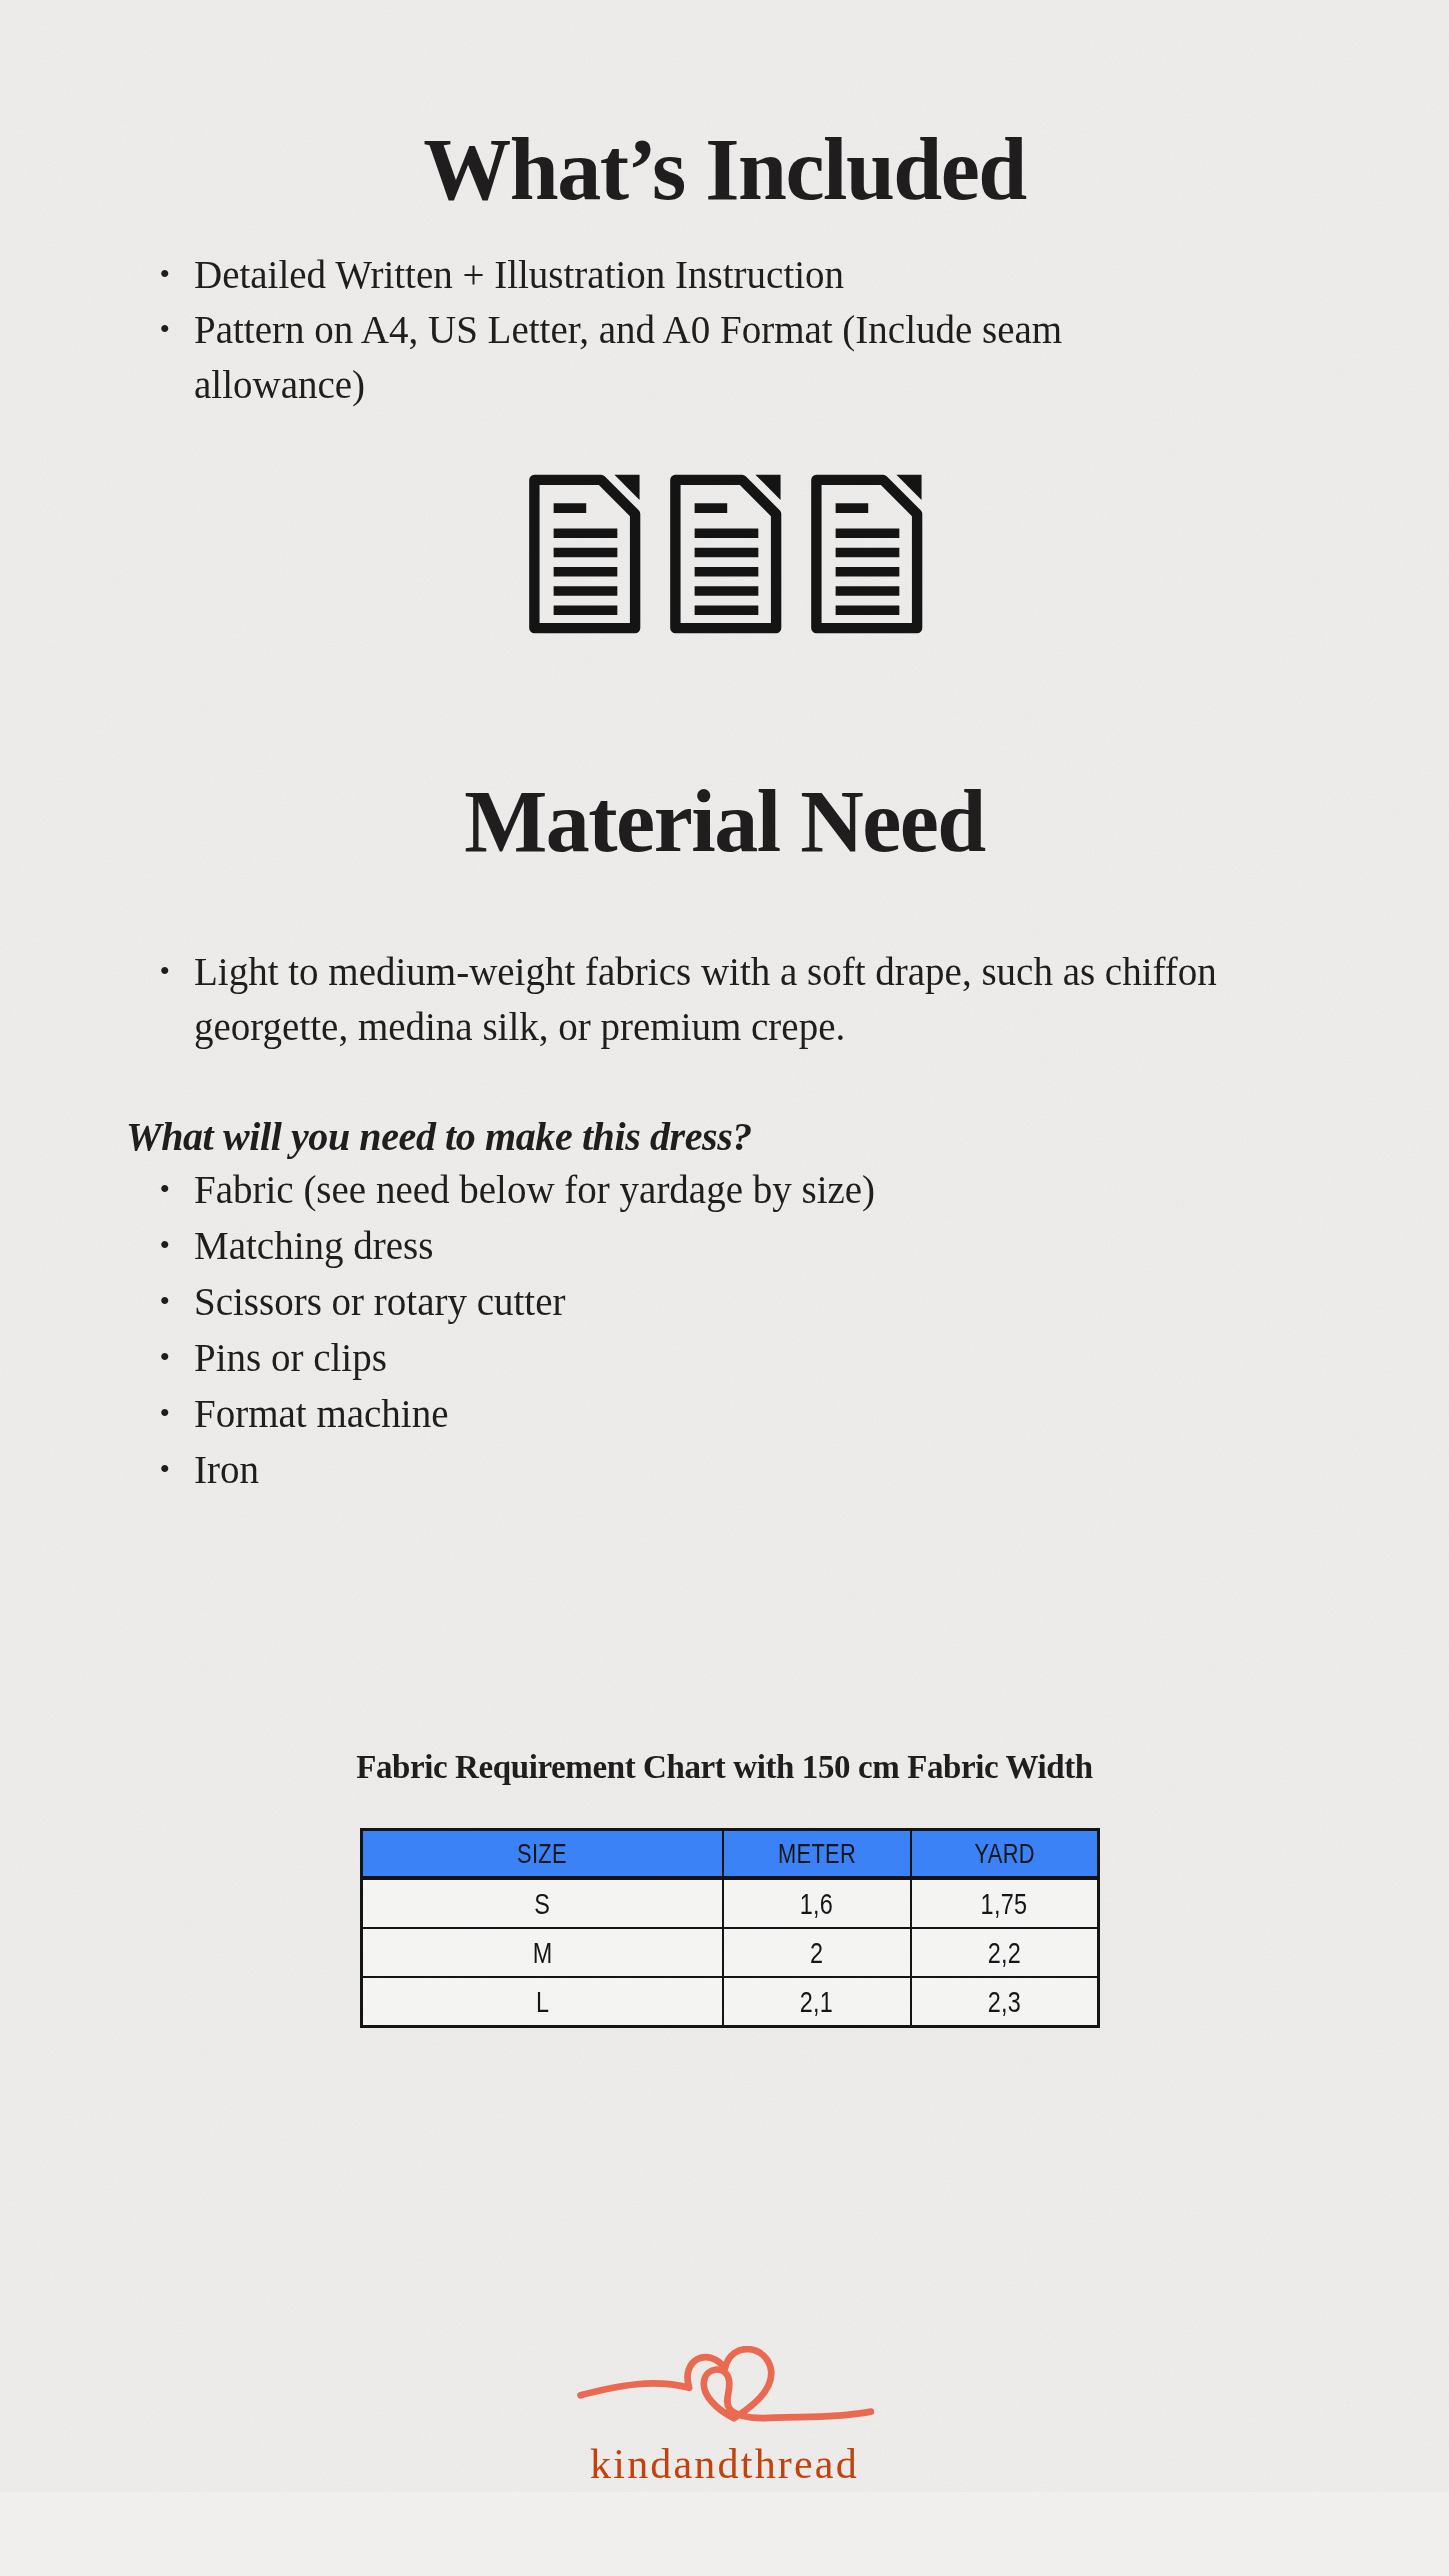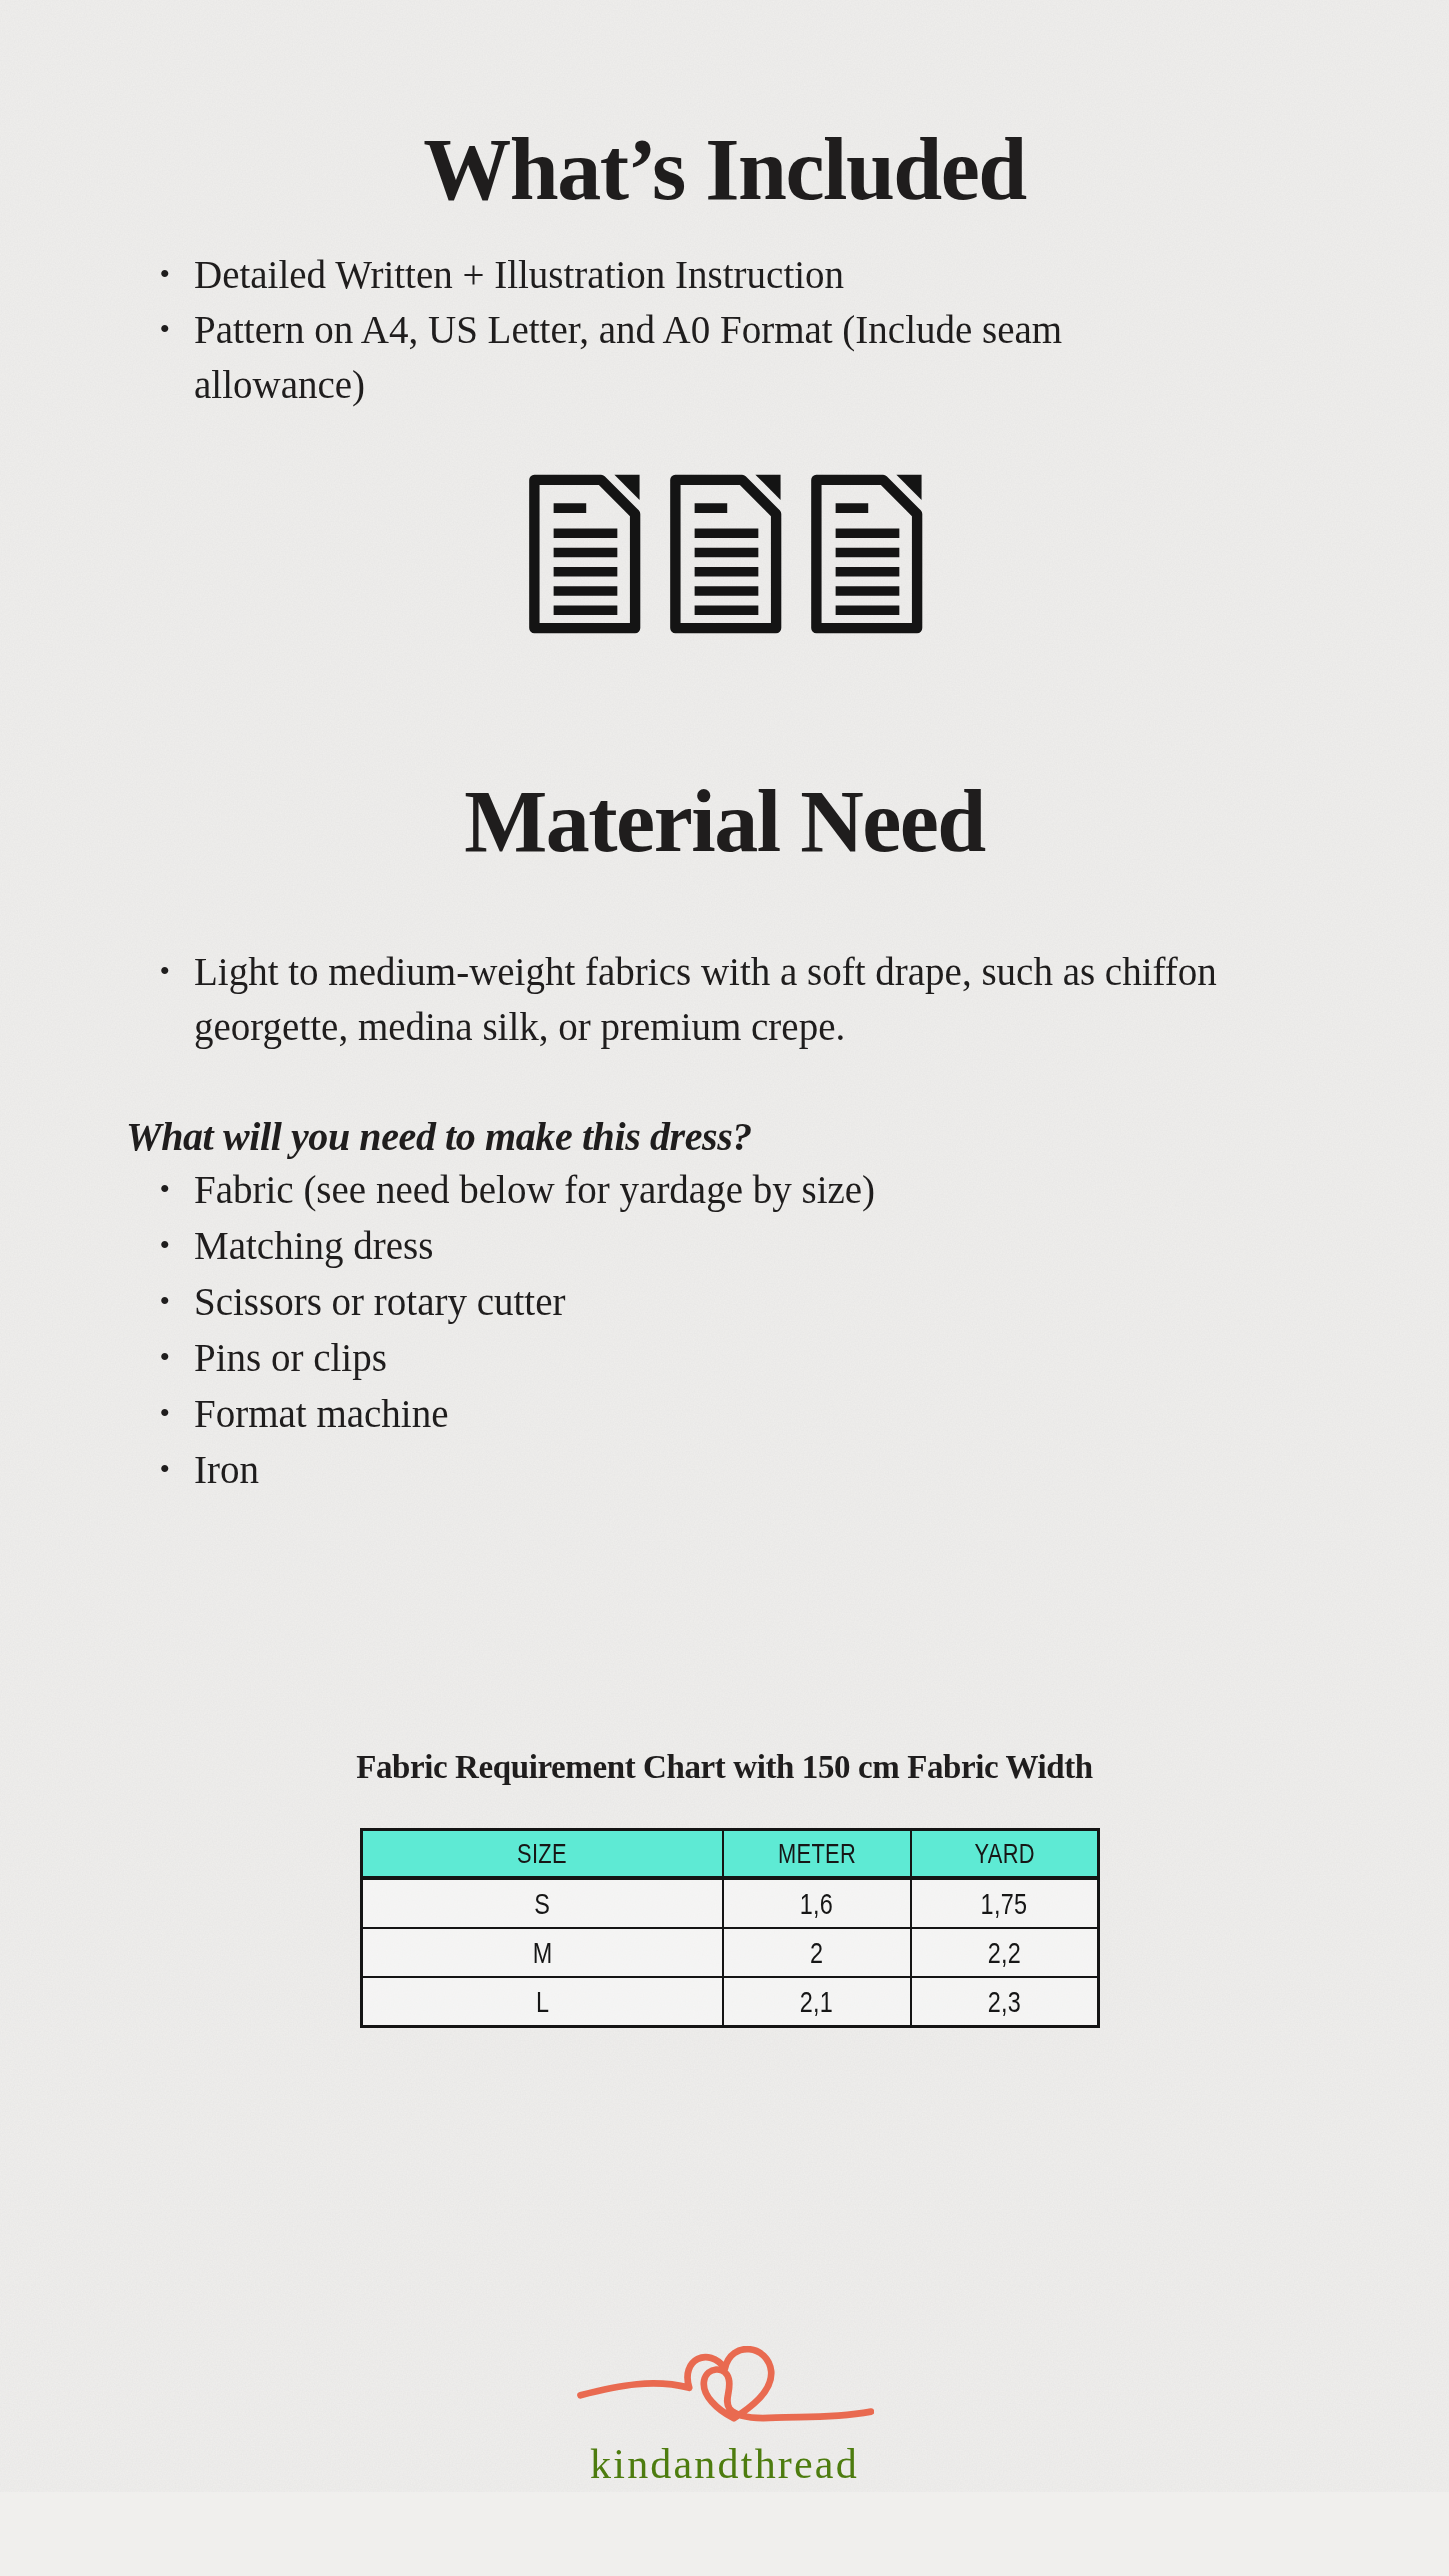--- a/index.html
+++ b/index.html
@@ -78,21 +78,21 @@
     color:#161616;
     white-space:nowrap;
   }
   thead .cond{font-size:28px;}
 
   .brand-block{left:0;right:0;top:2346px;text-align:center;}
   .thread-svg{display:block;margin:0 auto;width:298px;height:88px;}
   .wordmark{
     display:block;margin-top:6px;
     font-size:42px;letter-spacing:2.2px;
-    color:#4d7c0f;font-weight:400;
+    color:#c2410c;font-weight:400;
   }
 </style>
 </head>
 <body>
 
 <div class="page">
 
   <svg class="texture" xmlns="http://www.w3.org/2000/svg" viewBox="0 0 1946 3459" width="1449" height="2576">
     <filter id="paperNoise">
       <feTurbulence type="fractalNoise" baseFrequency="0.55" numOctaves="2" stitchTiles="stitch"></feTurbulence>
@@ -161,21 +161,21 @@
 
   <p class="chart-caption abs" style="top:1749px;">Fabric Requirement Chart with 150 cm Fabric Width</p>
 
   <table class="fabric-table abs" style="left:360px;top:1828px;">
     <colgroup>
       <col style="width:49%">
       <col style="width:25.5%">
       <col style="width:25.5%">
     </colgroup>
     <thead>
-      <tr style="background:#5eead4;">
+      <tr style="background:#3b82f6;">
         <th><span class="cond">SIZE</span></th>
         <th><span class="cond">METER</span></th>
         <th><span class="cond">YARD</span></th>
       </tr>
     </thead>
     <tbody>
       <tr>
         <td><span class="cond">S</span></td>
         <td><span class="cond">1,6</span></td>
         <td><span class="cond">1,75</span></td>

